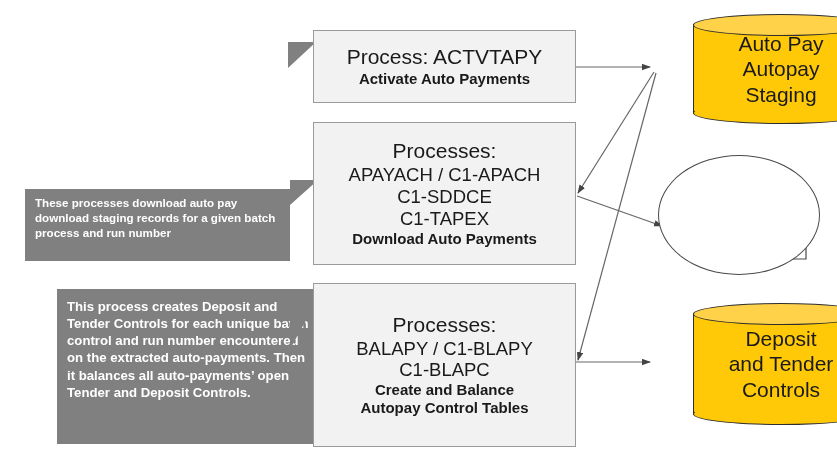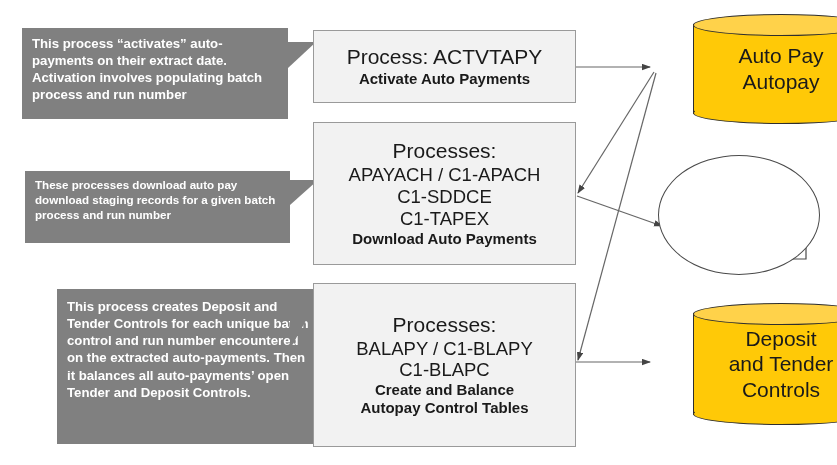--- a/index.html
+++ b/index.html
@@ -11,21 +11,21 @@
   .callout{position:absolute;background:#808080;color:#ffffff;
            font-weight:bold;line-height:1.30;box-sizing:border-box;}
   .callout .txt{position:absolute;left:10px;right:10px;top:7px;white-space:pre-line;}
   .tail{position:absolute;width:0;height:0;}
 
   #callout1{left:22px;top:28px;width:266px;height:91px;font-size:13.2px;}
   #callout1 .txt{top:7px;}
   #tail1{left:288px;top:42px;border-top:0px solid transparent;
          border-left:28px solid #808080;border-bottom:26px solid transparent;}
 
-  #callout2{left:25px;top:171px;width:265px;height:72px;font-size:11.6px;padding-left:28px;}
+  #callout2{left:25px;top:189px;width:265px;height:72px;font-size:11.6px;padding-left:28px;}
   #callout2 .txt{top:6px;}
   #tail2{left:290px;top:180px;border-top:0px solid transparent;
          border-left:28px solid #808080;border-bottom:25px solid transparent;}
 
   #callout3{left:25px;top:289px;width:265px;height:155px;font-size:13.2px;margin-left:32px;}
   #callout3 .txt{top:9px;}
   #tail3{left:290px;top:299px;border-top:0px solid transparent;
          border-left:28px solid #808080;border-bottom:50px solid transparent;}
 
   
@@ -81,23 +81,20 @@
     </defs>
     <g stroke="#666666" stroke-width="1.2" fill="none" marker-end="url(#ah)">
       <path d="M576,67 L650,67"></path>
       <path d="M654,72 L578,193"></path>
       <path d="M577,196 L662,226"></path>
       <path d="M656,73 L578,360"></path>
       <path d="M576,362 L650,362"></path>
     </g>
   </svg>
 
-  <div class="callout" id="callout1">
-    <div class="txt">This process “activates” auto-payments on their extract date. Activation involves populating batch process and run number</div>
-  </div>
   <div class="tail" id="tail1"></div>
 
   <div class="callout" id="callout2">
     <div class="txt">These processes download   auto pay download staging records for a given batch process and run number</div>
   </div>
   <div class="tail" id="tail2"></div>
 
   <div class="callout" id="callout3">
     <div class="txt">This process creates Deposit and Tender Controls for each unique batch control and run number encountered on the extracted auto-payments. Then it balances all auto-payments’ open Tender and Deposit Controls.</div>
   </div>
@@ -125,20 +122,21 @@
   </div>
 
   <div class="cyl" id="cyl1">
     <div class="body"></div>
     <div class="bot"></div>
     <div class="botmask"></div>
     <div class="top"></div>
     <div class="label">
       <div>Auto Pay</div>
       <div>Autopay</div>
+      <div>Staging</div>
     </div>
   </div>
 
   <div class="cyl" id="cyl2">
     <div class="body"></div>
     <div class="bot"></div>
     <div class="botmask"></div>
     <div class="top"></div>
     <div class="label">
       <div>Deposit</div>

